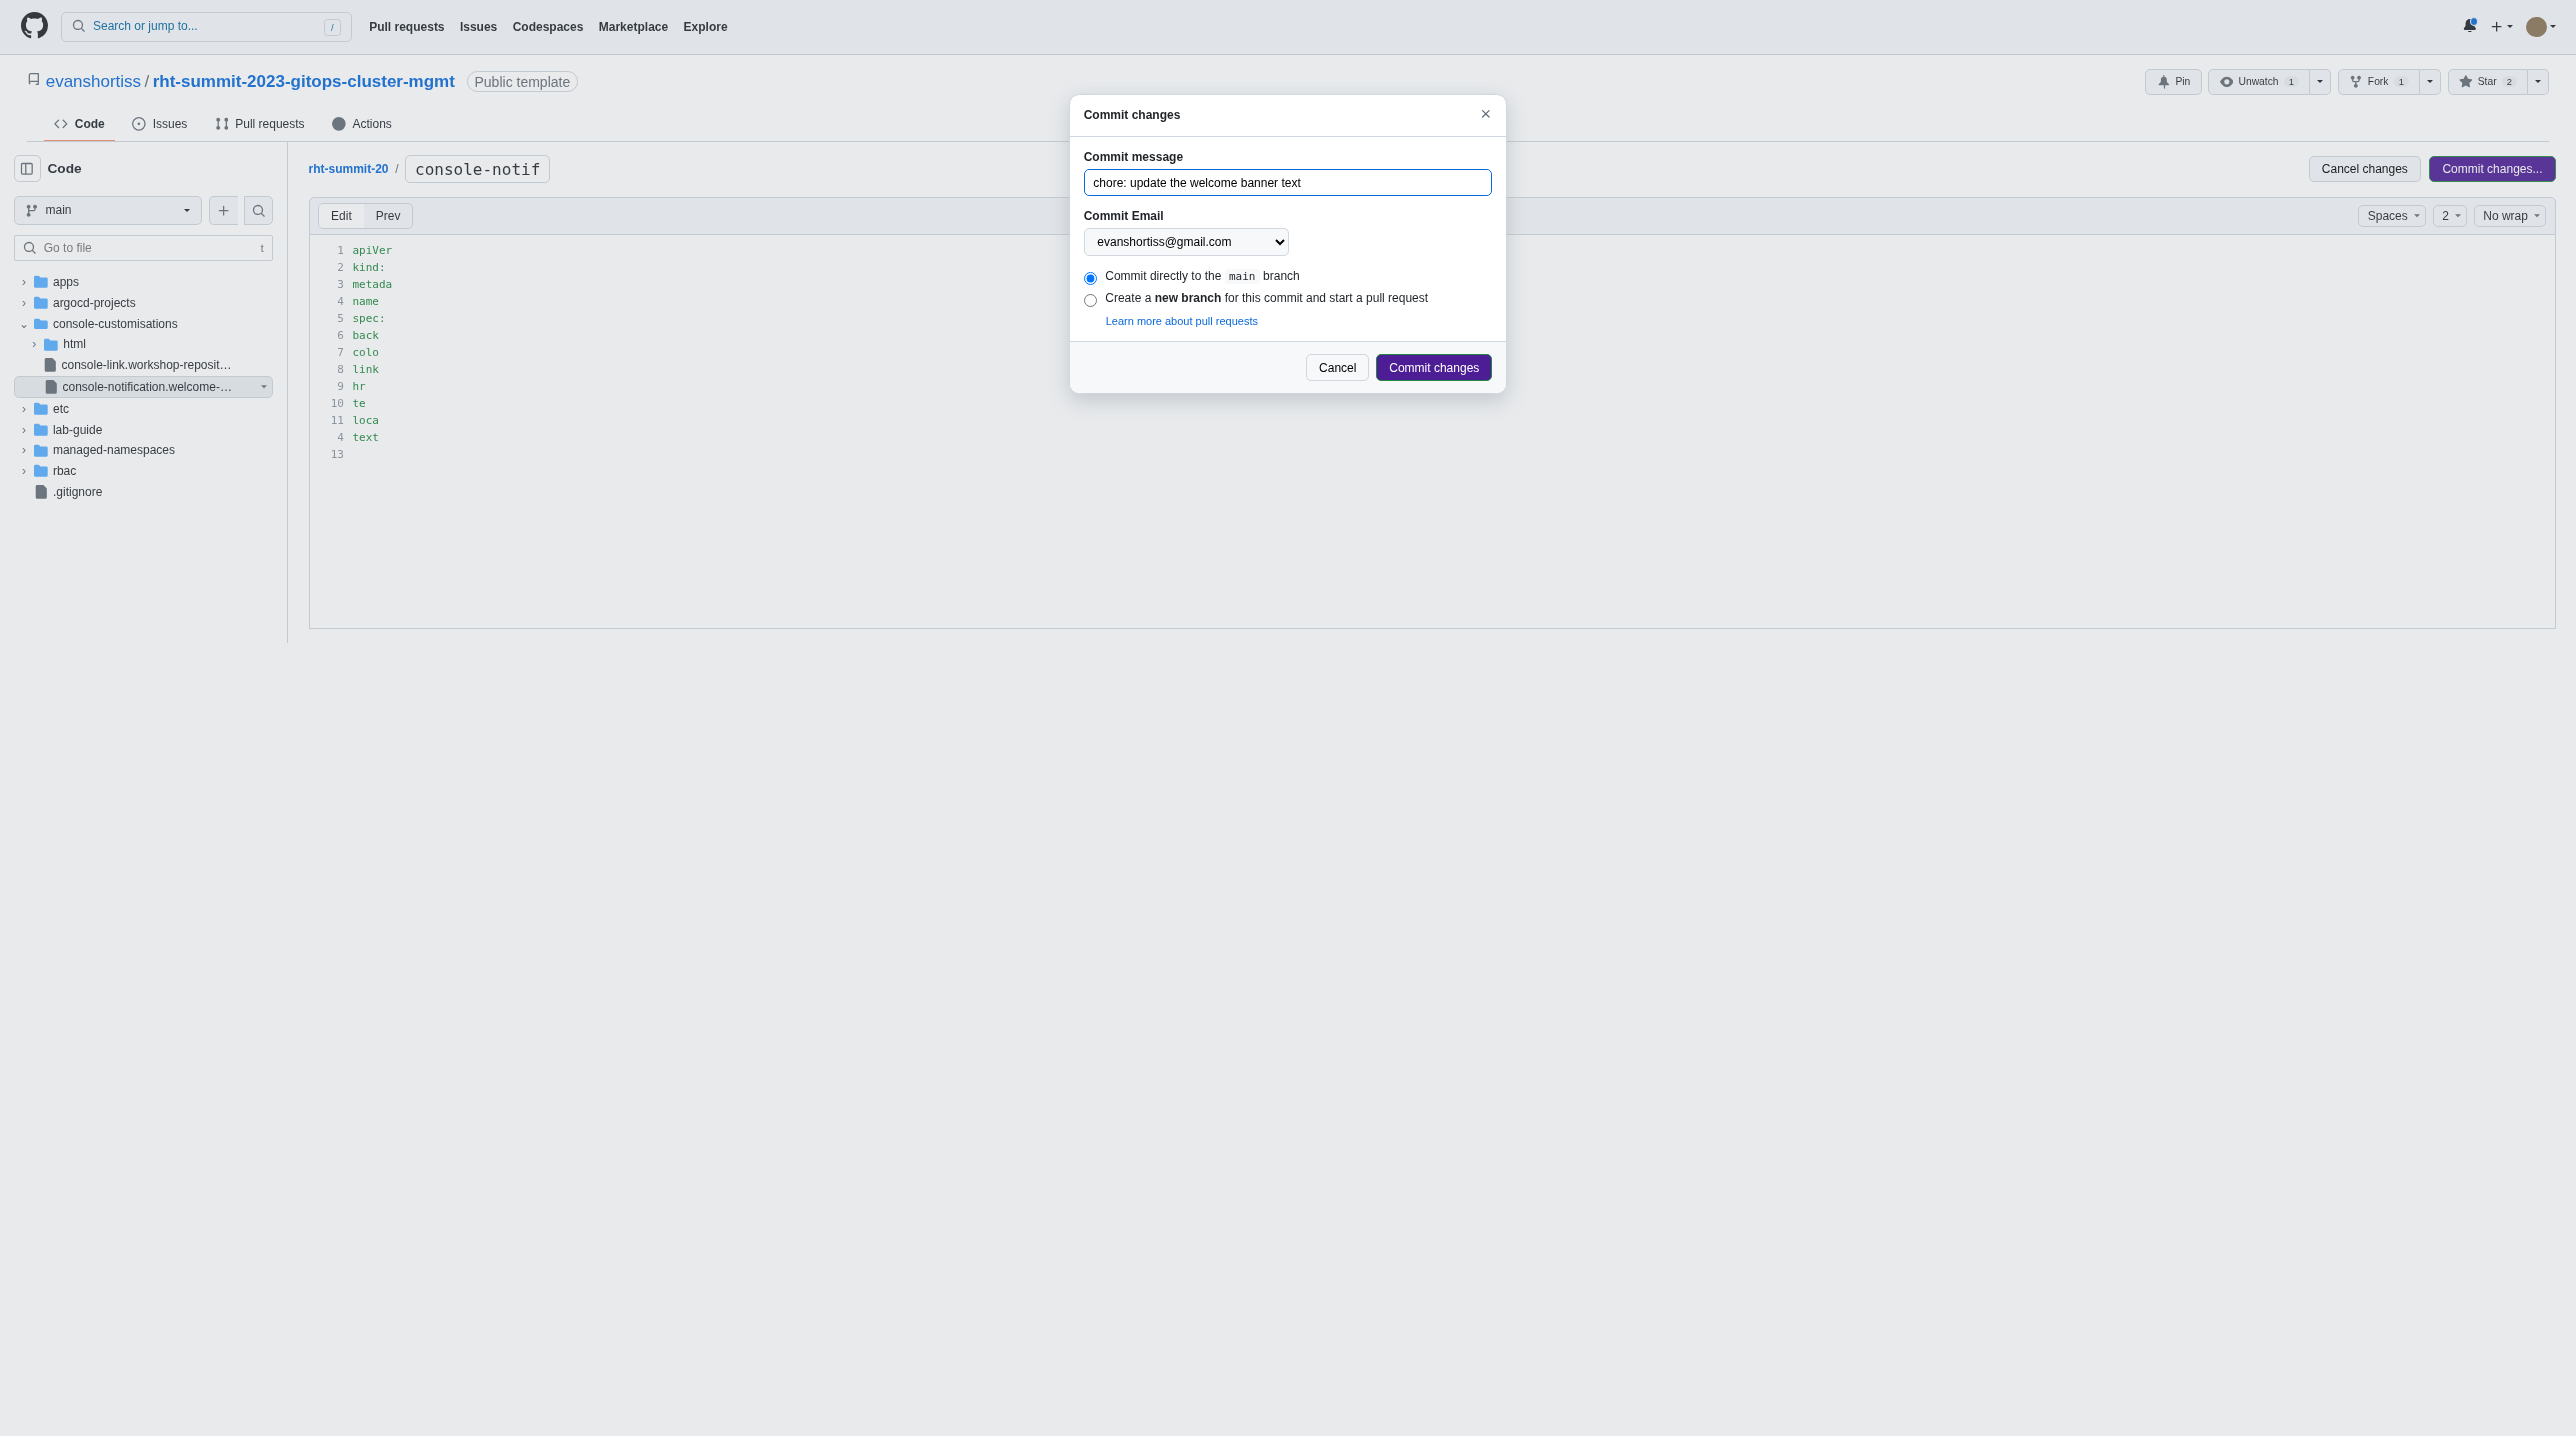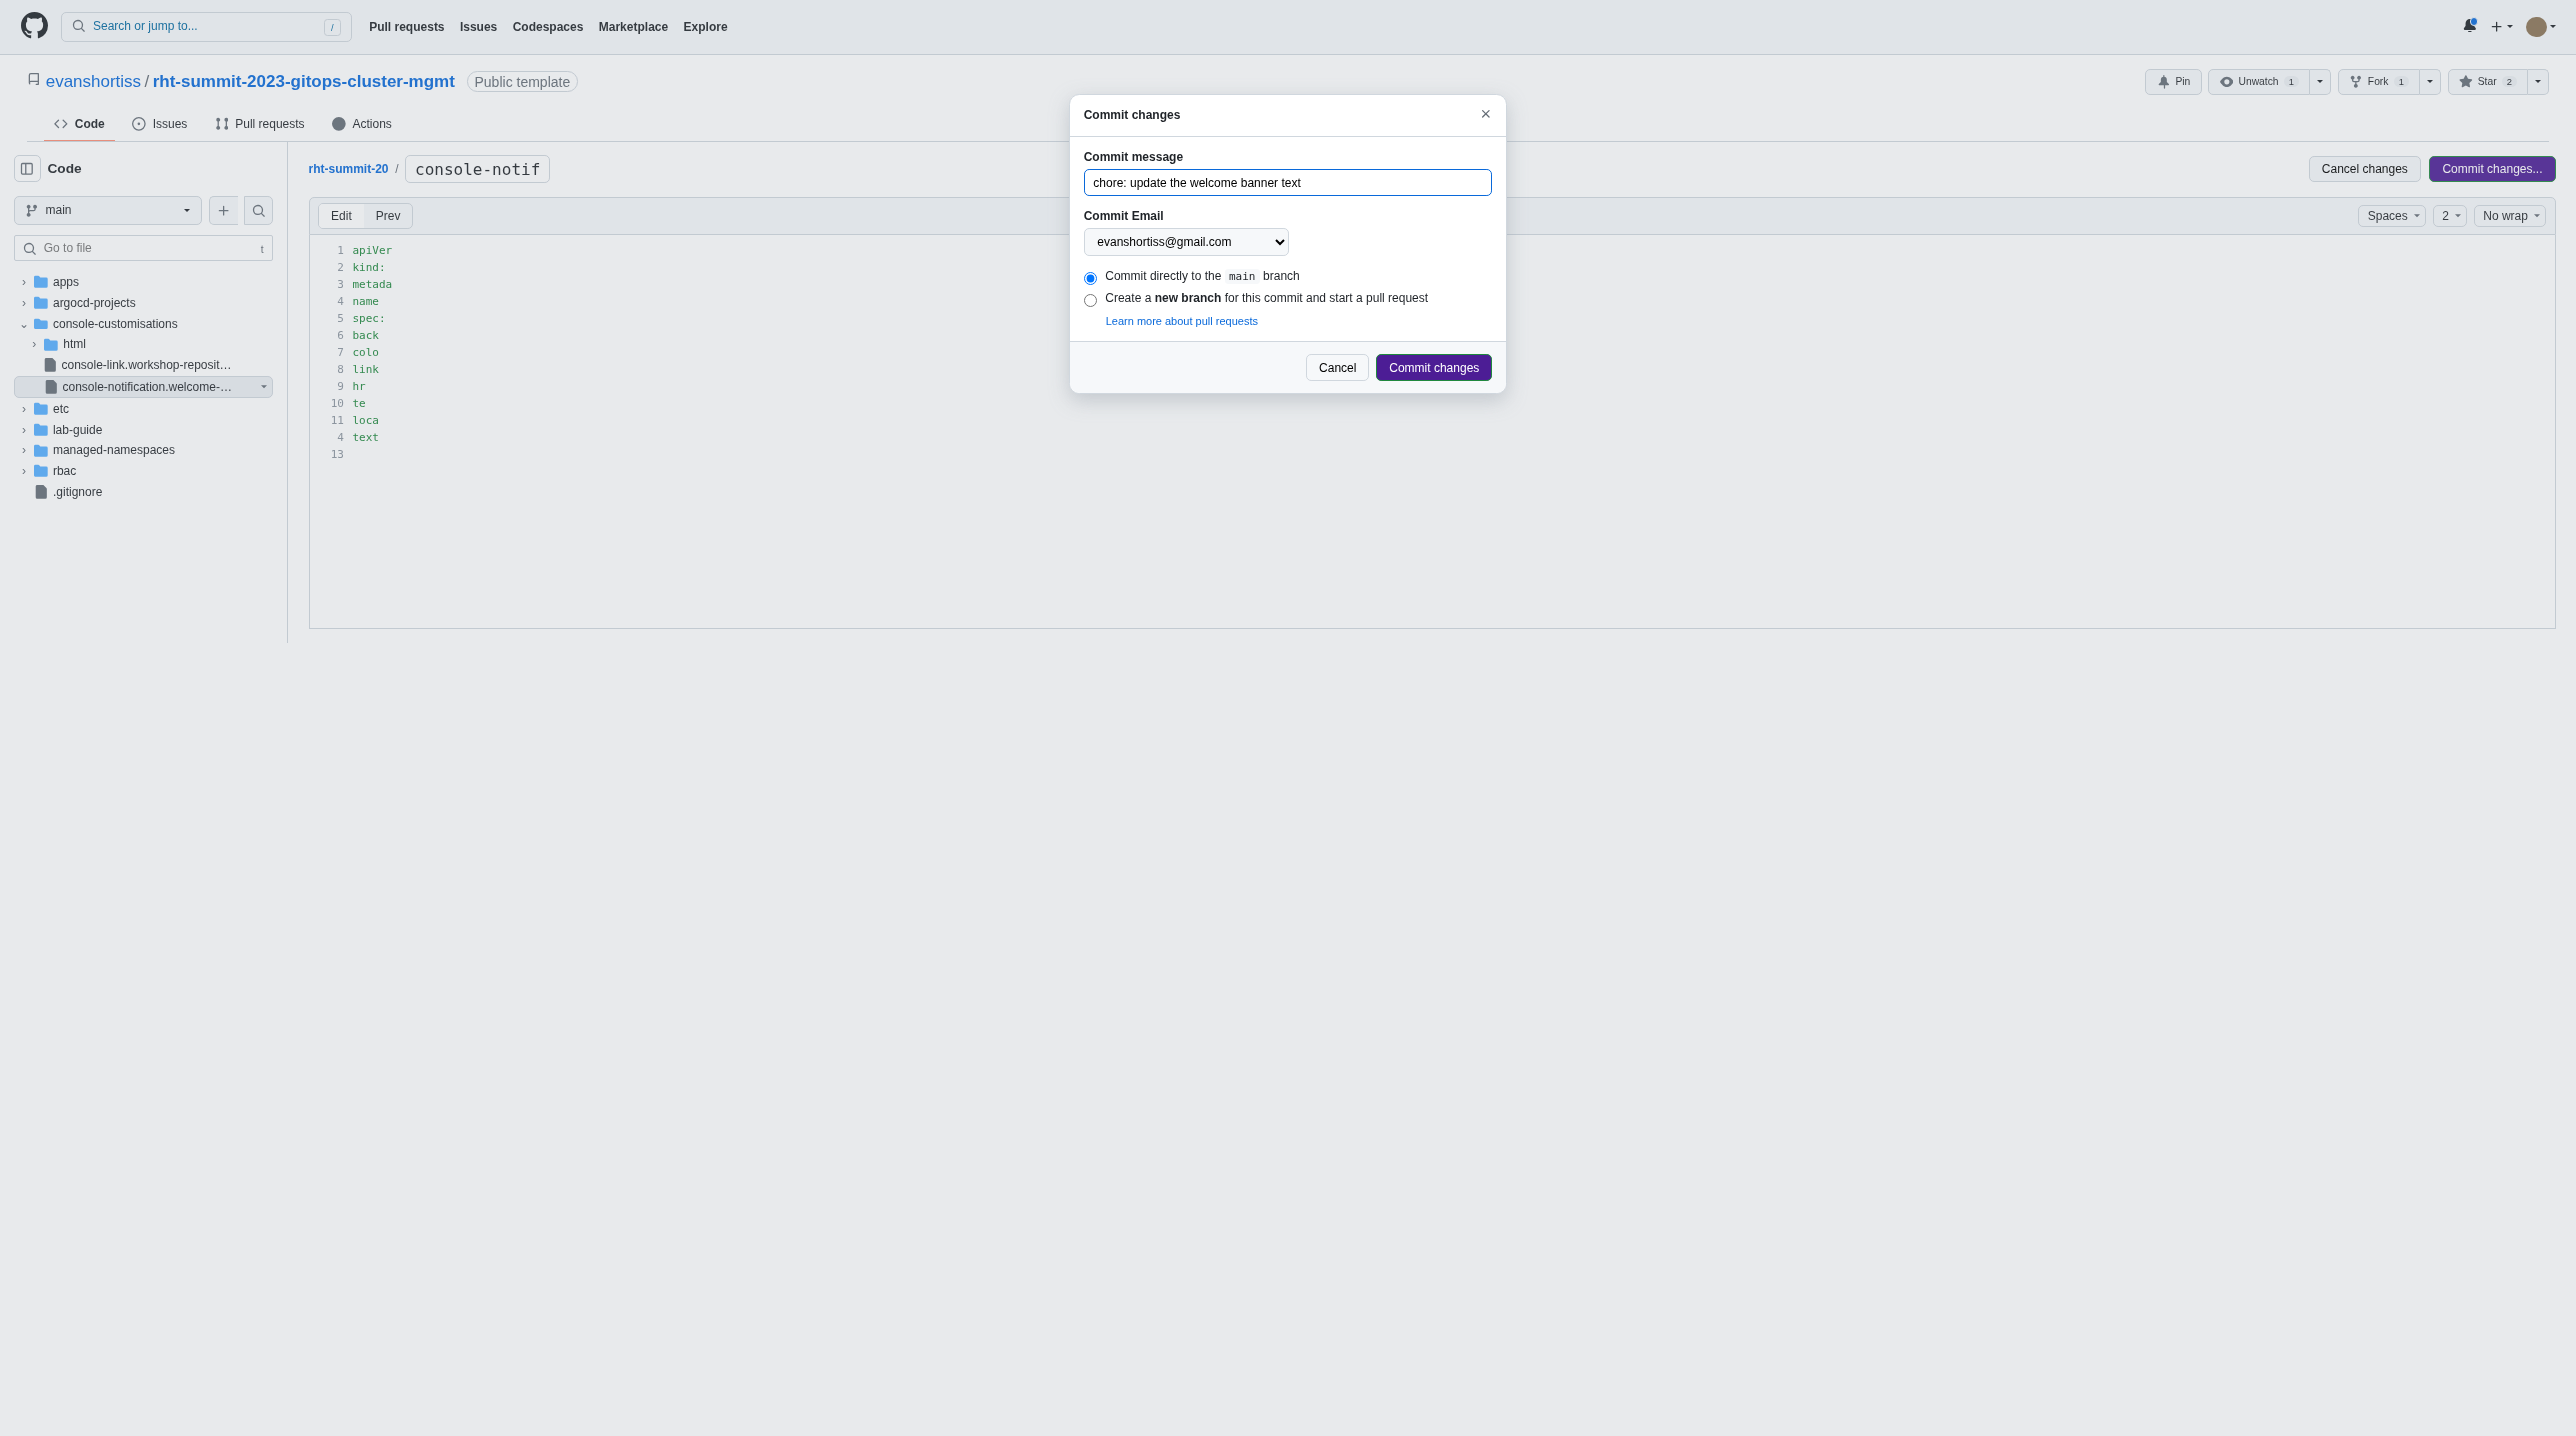--- a/index.html
+++ b/index.html
@@ -43,21 +43,21 @@
 .main { display: flex; }
 .sidebar { width: 288px; border-right: 0.9px solid #d0d7de; padding: 13.7px; }
 .sb-header { display: flex; align-items: center; gap: 6.8px; margin-bottom: 13.7px; }
 .sb-collapse { width: 27px; height: 27px; border: 0.9px solid #d0d7de; border-radius: 5.1px; display: flex; align-items: center; justify-content: center; }
 .sb-title { font-weight: 600; font-size: 13.7px; }
 .sb-branch-row { display: flex; gap: 6.8px; margin-bottom: 10.3px; }
 .branch-btn { flex: 1; display: flex; align-items: center; gap: 6.8px; border: 0.9px solid #d0d7de; border-radius: 5.1px; padding: 5.1px 10.3px; background: #f6f8fa; }
 .icon-btn { width: 29px; height: 29px; border: 0.9px solid #d0d7de; background: #f6f8fa; display: flex; align-items: center; justify-content: center; }
 .icon-btn.left { border-radius: 5.1px 0 0 5.1px; border-right: none; }
 .icon-btn.right { border-radius: 0 5.1px 5.1px 0; }
-.sb-search { display: flex; align-items: flex-end; gap: 6.8px; border: 0.9px solid #d0d7de; border-radius: 2px; padding: 5.1px 8.6px; margin-bottom: 10.3px; }
+.sb-search { display: flex; align-items: center; gap: 6.8px; border: 0.9px solid #d0d7de; border-radius: 2px; padding: 5.1px 8.6px; margin-bottom: 10.3px; }
 .sb-search input { border: none; outline: none; flex: 1; font-size: 12px; }
 .key-t { color: #656d76; font-size: 10.3px; }
 .tree { list-style: none; }
 .tree li { display: flex; align-items: center; gap: 5.1px; padding: 3.4px 5.1px; border-radius: 5.1px; font-size: 12px; }
 .tree li.sel { background: #eaeef2; }
 .tree .indent1 { padding-left: 15.4px; }
 .tree .indent2 { padding-left: 29px; }
 .folder-i { fill: #54aeff; }
 .file-i { fill: #656d76; }
 .chev { width: 10.3px; display: inline-flex; justify-content: center; color: #656d76; }

